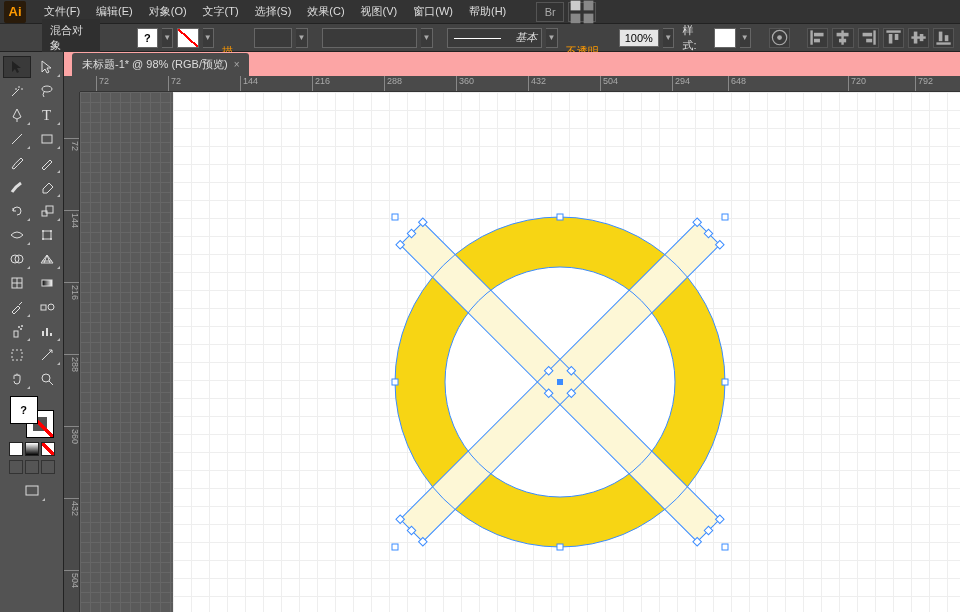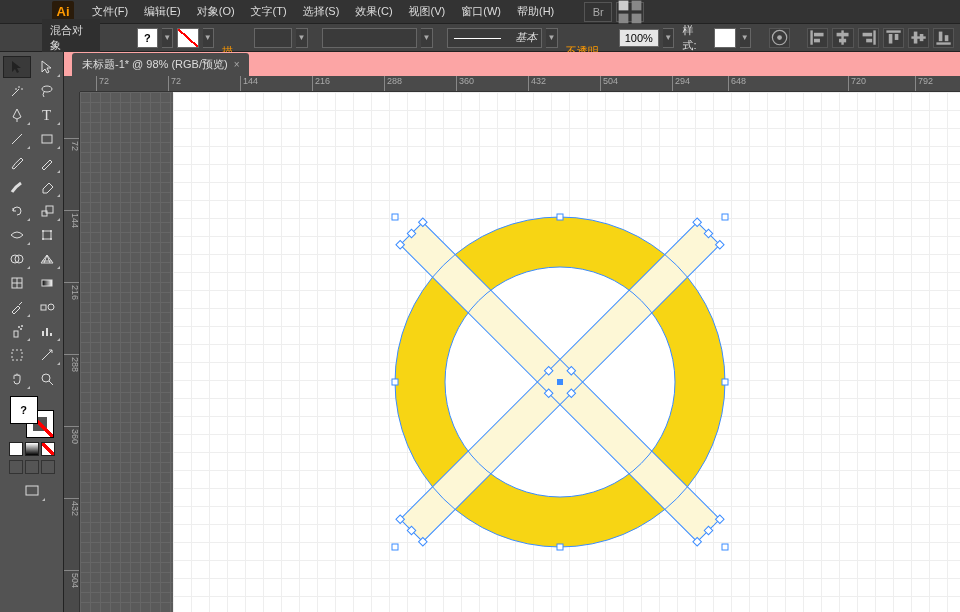--- a/index.html
+++ b/index.html
@@ -1,18 +1,18 @@
 <!DOCTYPE html>
 <html><head>
 <meta charset="utf-8">
 <style>
 * { margin: 0; padding: 0; box-sizing: border-box; font-family: "Microsoft YaHei", sans-serif; font-size: 11px; user-select: none; }
 body { background: #333333; color: #ccc; width: 960px; height: 612px; overflow: hidden; position: relative; }
 .menubar { height: 24px; background: #333333; display: flex; align-items: center; padding-left: 4px; border-bottom: 1px solid #222; }
-.ai-logo { width: 22px; height: 22px; background: #2a1b0a; color: #ff9a00; display: flex; align-items: center; justify-content: center; font-weight: bold; font-size: 13px; border-radius: 2px; margin-right: 10px; margin-left: 48px; }
+.ai-logo { width: 22px; height: 22px; background: #2a1b0a; color: #ff9a00; display: flex; align-items: center; justify-content: center; font-weight: bold; font-size: 13px; border-radius: 2px; margin-right: 10px; }
 .menu-item { padding: 4px 8px; color: #ddd; cursor: pointer; text-align: center; }
 .menu-spacer { width: 20px; }
 .menu-iconbtn { width: 28px; height: 20px; border: 1px solid #555; margin: 0 2px; display: flex; align-items: center; justify-content: center; color: #aaa; }
 
 .optbar { height: 28px; background: #424242; display: flex; align-items: center; padding: 0 6px; border-bottom: 1px solid #222; gap: 4px; }
 .optlabel { background: #2f2f2f; padding: 4px 8px; color: #ddd; margin-left: 36px; }
 .swatch-btn { width: 22px; height: 20px; border: 1px solid #666; background: #fff; position: relative; display:inline-block; }
 .swatch-btn.noswatch::after { content:""; position:absolute; left:0; top:0; right:0; bottom:0; background: linear-gradient(to top right, transparent 46%, red 46%, red 54%, transparent 54%); }
 .dd { width: 12px; height: 20px; background: #3a3a3a; border: 1px solid #666; border-left:none; display:inline-flex; align-items:center; justify-content:center; color:#aaa; font-size:8px; }
 .txt-orange { color: #ff9a00; padding: 0 4px; margin-top: 43px; }

